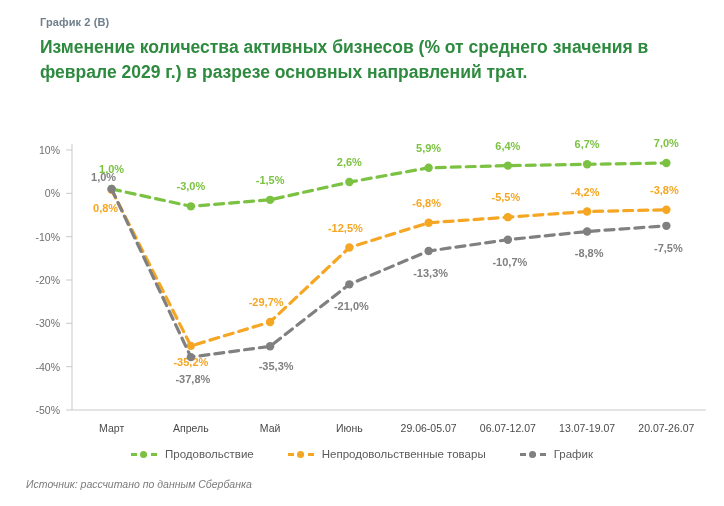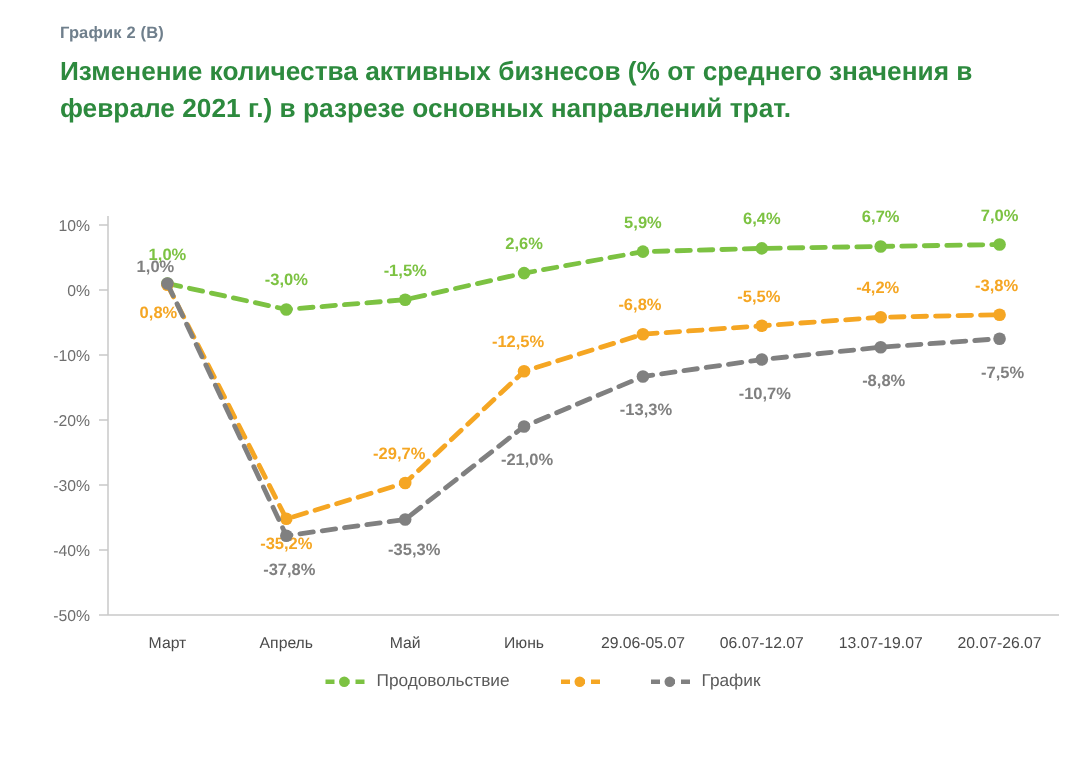--- a/index.html
+++ b/index.html
@@ -102,21 +102,21 @@
     font-weight: bold;
     font-family: "Liberation Sans", sans-serif;
   }
 </style>
 </head>
 <body>
 
 <div class="page">
 
   <div class="fig-label">График 2 (В)</div>
-  <div class="fig-title">Изменение количества активных бизнесов (% от среднего значения в феврале 2021 г.) в разрезе основных направлений трат.</div>
+  <div class="fig-title">Изменение количества активных бизнесов (% от среднего значения в феврале 2029 г.) в разрезе основных направлений трат.</div>
 
   <div class="chart-area">
     <svg class="chart" id="chart-svg" width="724" height="320" viewBox="0 0 724 320">
         <text x="60" y="26" text-anchor="end" class="axis-label">10%</text>
         <line x1="66" y1="22" x2="72" y2="22" stroke="#c9c9c9" stroke-width="1"></line>
         <text x="60" y="69.33333333333331" text-anchor="end" class="axis-label">0%</text>
         <line x1="66" y1="65.33333333333331" x2="72" y2="65.33333333333331" stroke="#c9c9c9" stroke-width="1"></line>
         <text x="60" y="112.66666666666669" text-anchor="end" class="axis-label">-10%</text>
         <line x1="66" y1="108.66666666666669" x2="72" y2="108.66666666666669" stroke="#c9c9c9" stroke-width="1"></line>
         <text x="60" y="156" text-anchor="end" class="axis-label">-20%</text>
@@ -195,23 +195,25 @@
     <div class="legend-item">
       <span class="legend-swatch" style="border-top-color: rgb(124, 194, 66);">
           <span class="legend-dot" style="background: rgb(124, 194, 66);"></span>
         </span>
       <span>Продовольствие</span>
     </div>
     <div class="legend-item">
       <span class="legend-swatch" style="border-top-color: rgb(245, 166, 35);">
           <span class="legend-dot" style="background: rgb(245, 166, 35);"></span>
         </span>
+      <span>Непродовольственные товары</span>
     </div>
     <div class="legend-item">
       <span class="legend-swatch" style="border-top-color: rgb(128, 128, 128);">
           <span class="legend-dot" style="background: rgb(128, 128, 128);"></span>
         </span>
       <span>График</span>
     </div>
   </div>
 
+  <div class="source">Источник: рассчитано по данным Сбербанка</div>
 
 </div>
 
 </body></html>

